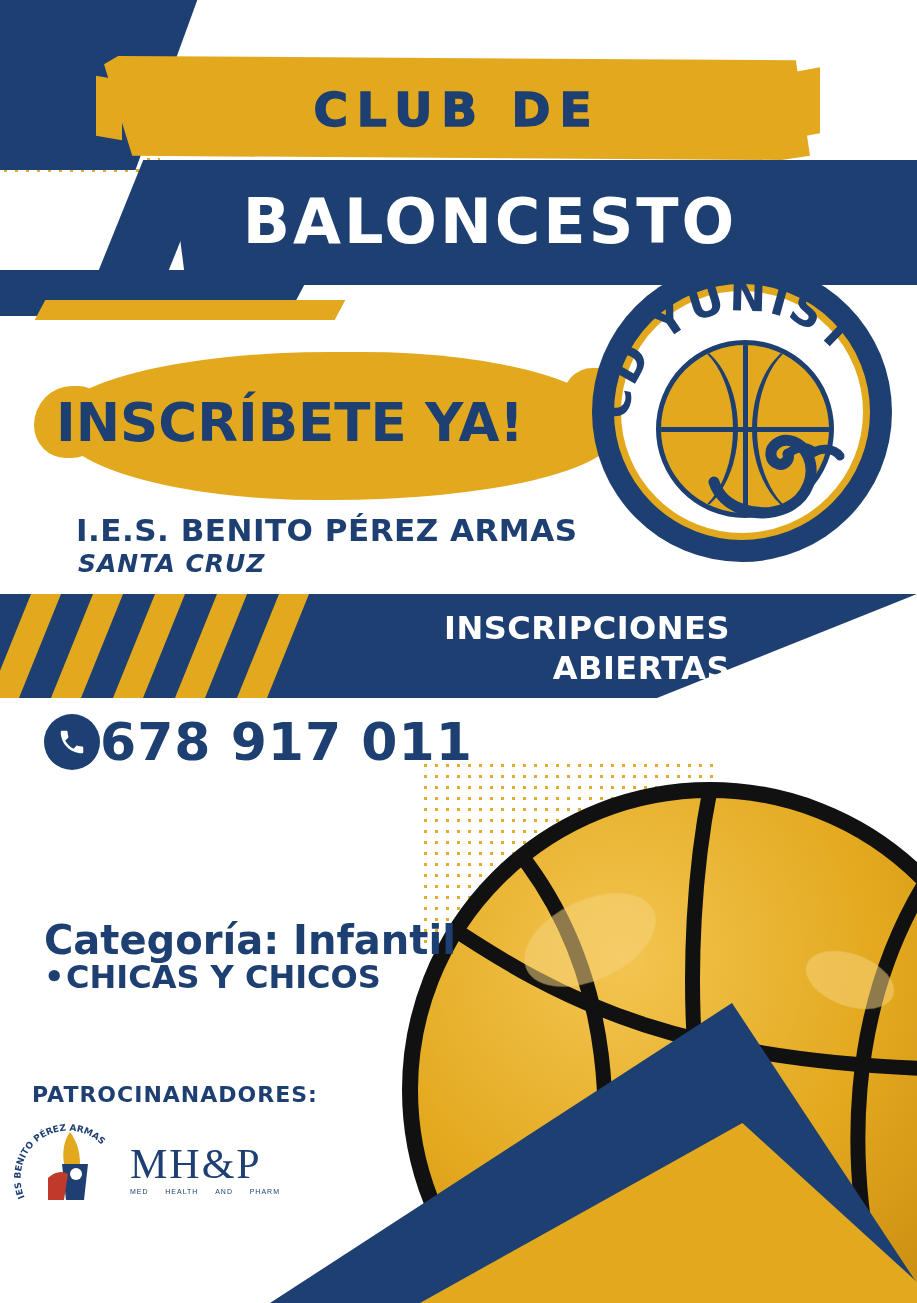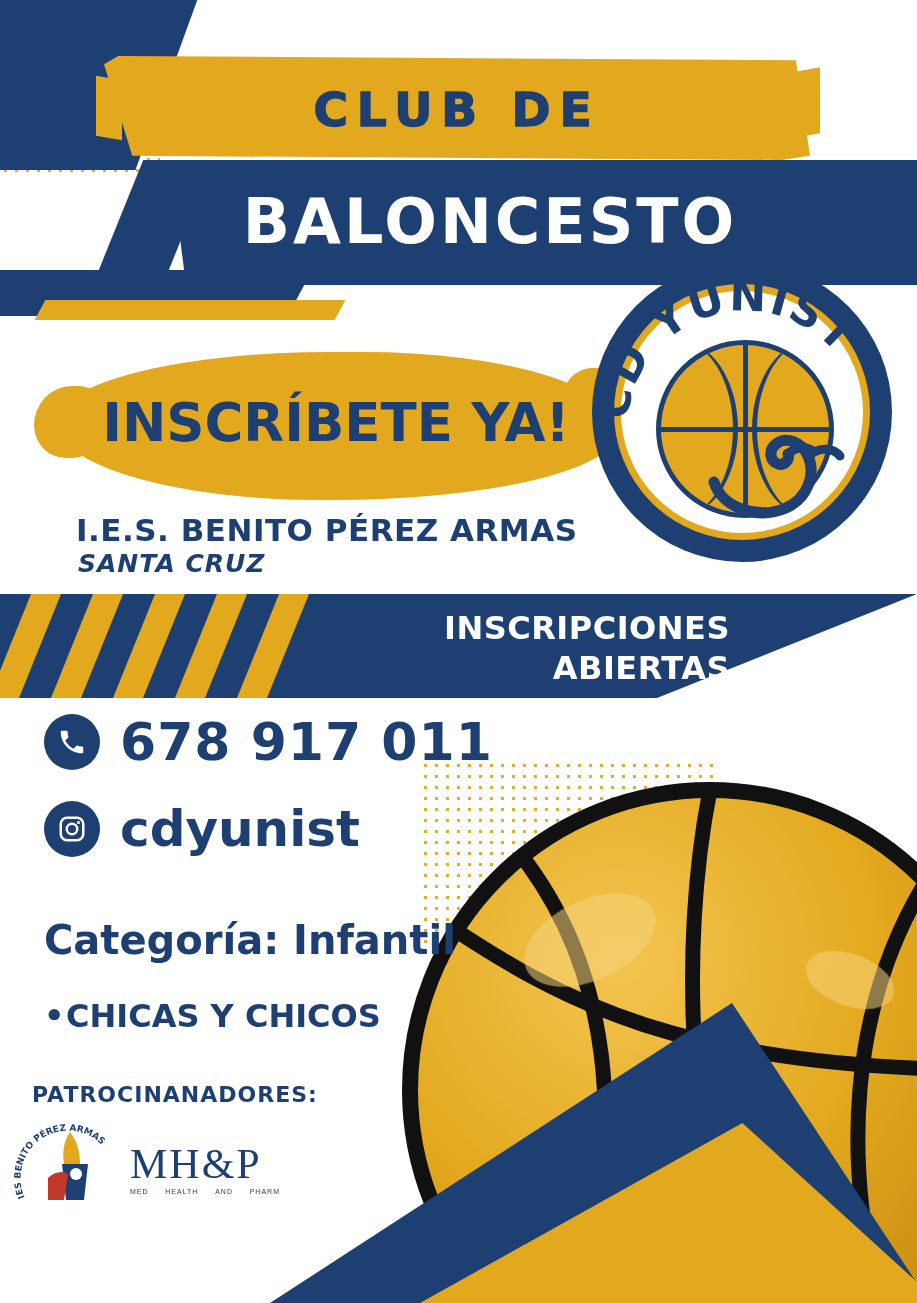--- a/index.html
+++ b/index.html
@@ -142,21 +142,20 @@
     position: absolute;
     right: -26px; top: 16px;
     width: 80px; height: 86px;
     background: #e2a91f;
     border-radius: 40% 60% 45% 55%;
   }
   .inscribete {
     position: absolute;
     left: 56px; top: 392px;
     width: 560px;
-    text-align: center;
     font-family: "DejaVu Sans", sans-serif;
     font-weight: bold;
     font-size: 53px;
     color: #1d3f72;
     letter-spacing: 0px;
   }
 
   
   .school {
     position: absolute;
@@ -299,21 +298,20 @@
     width: 56px; height: 56px;
     border-radius: 50%;
     background: #1d3f72;
     display: flex;
     align-items: center;
     justify-content: center;
     flex: none;
   }
   .badge svg { display: block; }
   .contact-text {
-    margin-left: 20px;
     font-family: "DejaVu Sans", sans-serif;
     font-weight: bold;
     font-size: 52px;
     color: #1d3f72;
     letter-spacing: 1px;
     white-space: nowrap;
   }
   .contact-text.insta { font-size: 50px; letter-spacing: 0px; }
 
   
@@ -327,21 +325,20 @@
     margin-top: 25px;
   }
   .cat-list {
     position: absolute;
     left: 44px; top: 958px;
     font-family: "DejaVu Sans", sans-serif;
     font-weight: bold;
     font-size: 32px;
     color: #1d3f72;
     line-height: 38px;
-    margin-top: 39px;
   }
   .cat-bullet { display: inline-block; width: 22px; }
 
   
   .sponsors-title {
     position: absolute;
     left: 32px; top: 1082px;
     font-family: "DejaVu Sans", sans-serif;
     font-weight: bold;
     font-size: 22px;
@@ -504,30 +501,20 @@
 
   <div class="contact contact-phone">
     <span class="badge">
       <svg width="30" height="30" viewBox="0 0 24 24" fill="#ffffff">
         <path d="M6.6 10.8c1.4 2.8 3.8 5.1 6.6 6.6l2.2-2.2c.3-.3.7-.4 1-.2 1.1.4 2.4.6 3.6.6.6 0 1 .4 1 1V20c0 .6-.4 1-1 1C10.6 21 3 13.4 3 4c0-.6.4-1 1-1h3.5c.6 0 1 .4 1 1 0 1.3.2 2.5.6 3.6.1.4 0 .8-.2 1l-2.3 2.2z"></path>
       </svg>
     </span>
     <span class="contact-text">678 917 011</span>
   </div>
 
-  <div class="contact contact-insta">
-    <span class="badge">
-      <svg width="30" height="30" viewBox="0 0 24 24" fill="none" stroke="#ffffff" stroke-width="2">
-        <rect x="3" y="3" width="18" height="18" rx="5"></rect>
-        <circle cx="12" cy="12" r="4.2"></circle>
-        <circle cx="17.2" cy="6.8" r="1.2" fill="#ffffff" stroke="none"></circle>
-      </svg>
-    </span>
-    <span class="contact-text insta">cdyunist</span>
-  </div>
 
   <div class="category">Categoría: Infantil</div>
   <div class="cat-list">
     <div>
       <span class="cat-bullet">•</span><span>CHICAS Y CHICOS</span>
     </div>
   </div>
 
   <div class="sponsors-title">PATROCINANADORES:</div>
 

